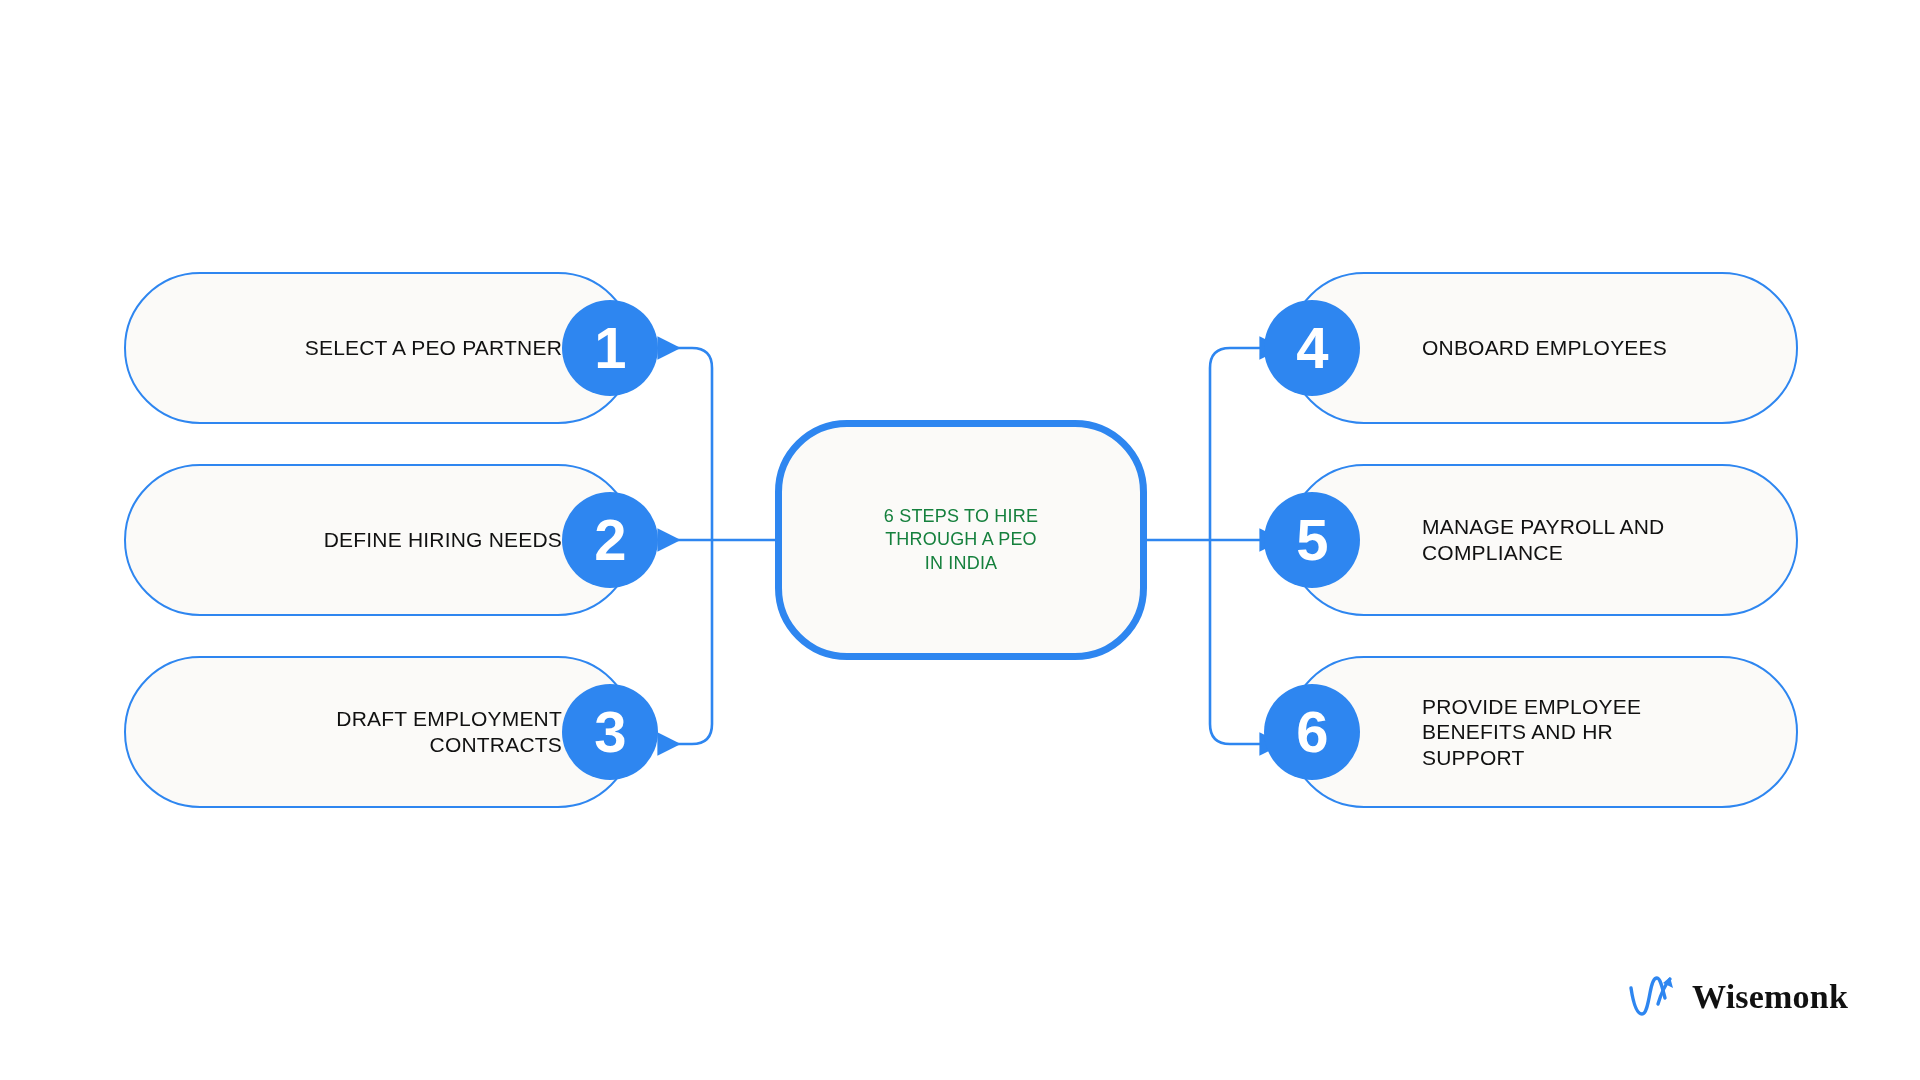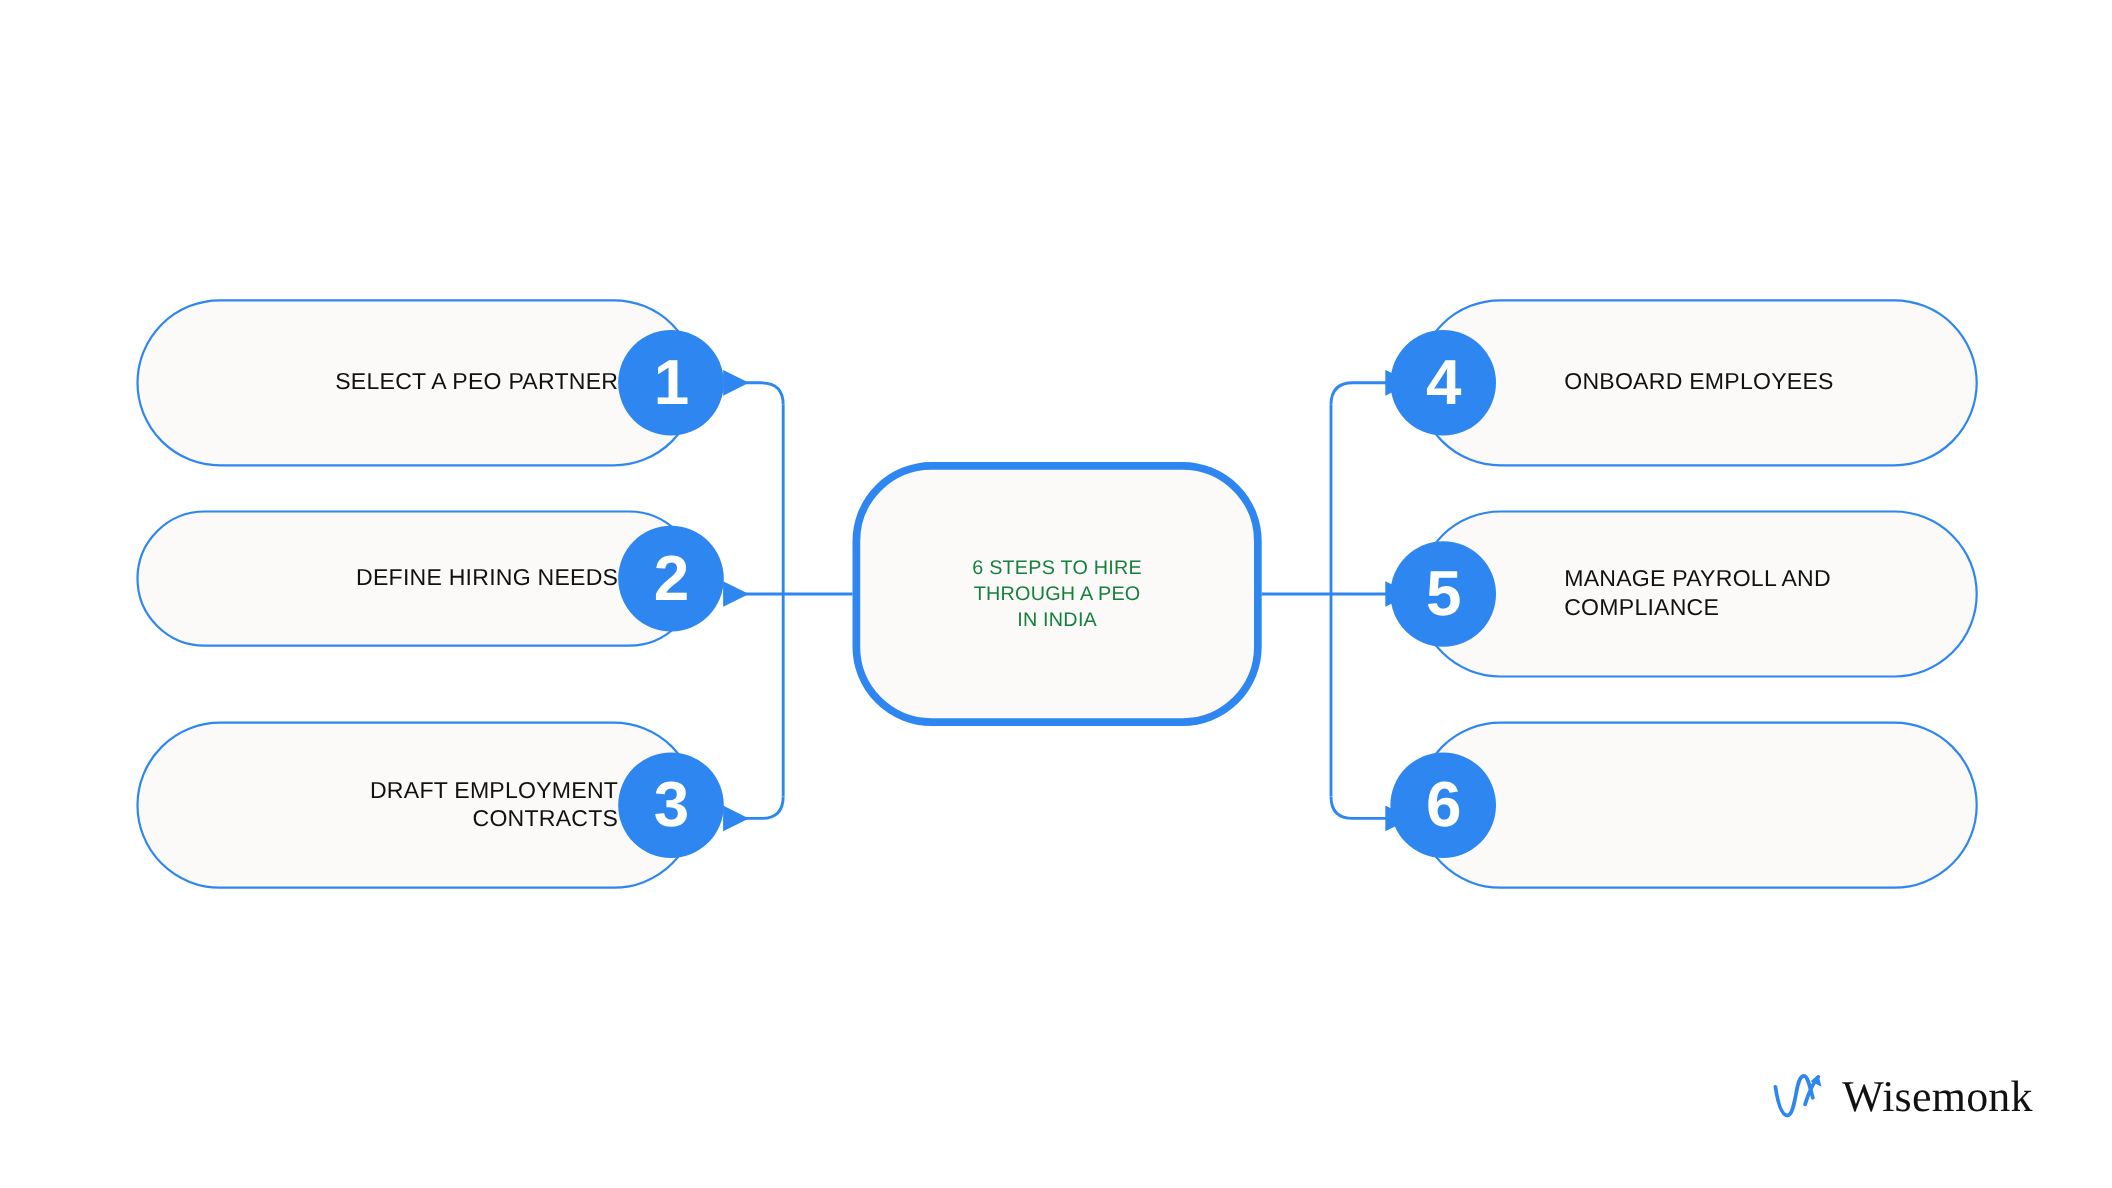--- a/index.html
+++ b/index.html
@@ -126,22 +126,22 @@
     position: absolute;
     right: 72px;
     bottom: 60px;
     display: flex;
     align-items: center;
     gap: 12px;
     z-index: 4;
   }
   #brand-name {
     font-family: "Liberation Serif", serif;
-    font-size: 40px;
-    font-weight: 400;
+    font-size: 34px;
+    font-weight: 700;
     color: #111111;
     letter-spacing: 0.2px;
   }
 </style>
 </head>
 <body>
 
 <div id="canvas">
 
   <svg id="connectors" viewBox="0 0 1920 1080" width="1920" height="1080">
@@ -171,21 +171,21 @@
       <path d="M1210,368 Q1210,348 1230,348 L1262,348" marker-end="url(#arrow-right)"></path>
       <path d="M1210,724 Q1210,744 1230,744 L1262,744" marker-end="url(#arrow-right)"></path>
     </g>
   </svg>
 
   <div class="card left" style="left:124px; top:272px; width:510px; height:152px;">
     <span class="card-label">SELECT A PEO PARTNER</span>
     <span class="num-circle">1</span>
   </div>
 
-  <div class="card left" style="left:124px; top:464px; width:510px; height:124px;">
+  <div class="card left" style="left:124px; top:464px; width:510px; height:152px;">
     <span class="card-label">DEFINE HIRING NEEDS</span>
     <span class="num-circle">2</span>
   </div>
 
   <div class="card left" style="left:124px; top:656px; width:510px; height:152px;">
     <span class="card-label">DRAFT EMPLOYMENT
 CONTRACTS</span>
     <span class="num-circle">3</span>
   </div>
 
@@ -201,20 +201,23 @@
   </div>
 
   <div class="card right" style="left:1288px; top:464px; width:510px; height:152px;">
     <span class="num-circle">5</span>
     <span class="card-label">MANAGE PAYROLL AND
 COMPLIANCE</span>
   </div>
 
   <div class="card right" style="left:1288px; top:656px; width:510px; height:152px;">
     <span class="num-circle">6</span>
+    <span class="card-label">PROVIDE EMPLOYEE
+BENEFITS AND HR
+SUPPORT</span>
   </div>
 
   <div id="brand">
     <svg width="52" height="46" viewBox="0 0 52 46">
       <path d="M3,14 C6,34 10,40 14,40 C18,40 20,30 22,19
                C24,8 26,4 29,4 C32,4 34,12 37,24" fill="none" stroke="#2E86F0" stroke-width="3.4" stroke-linecap="round" stroke-linejoin="round"></path>
       <path d="M30,30 C33,20 36,12 42,5" fill="none" stroke="#2E86F0" stroke-width="3.4" stroke-linecap="round"></path>
       <path d="M42,3 L45,14 L35,9 z" fill="#2E86F0"></path>
     </svg>
     <span id="brand-name">Wisemonk</span>

